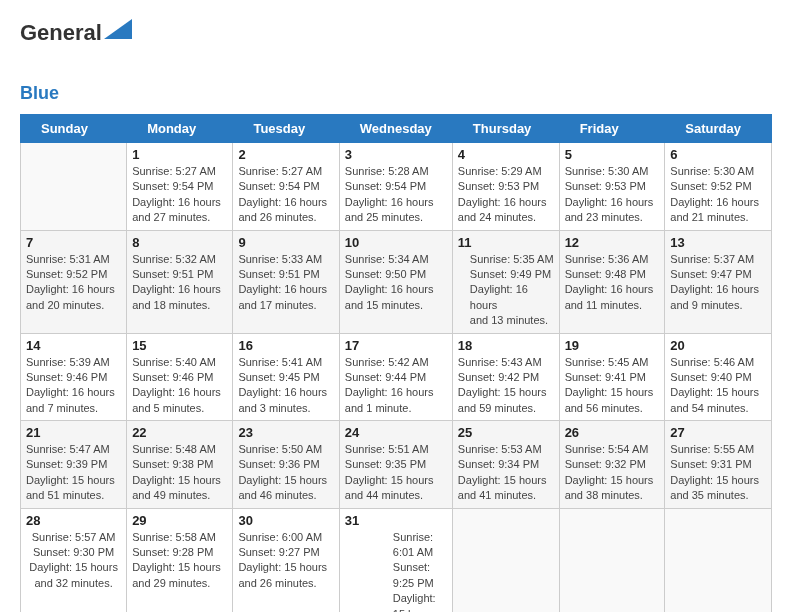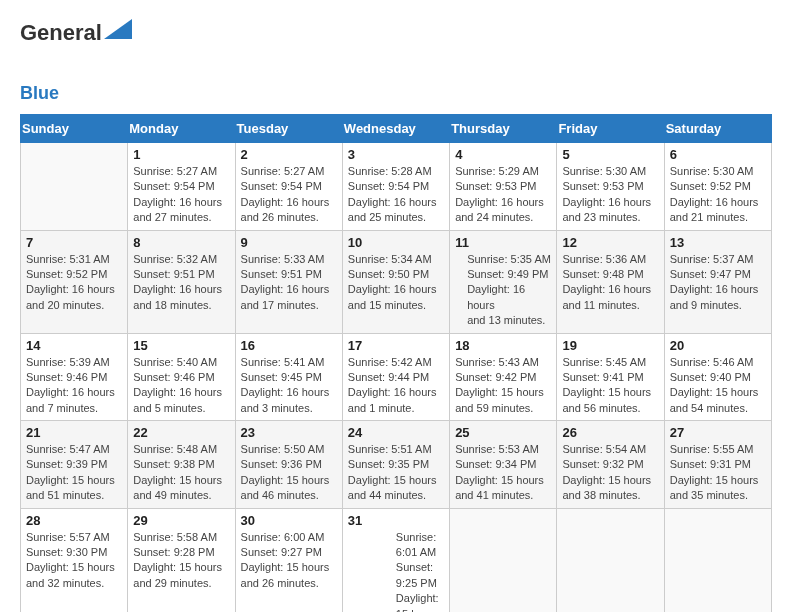--- a/index.html
+++ b/index.html
@@ -37,21 +37,21 @@
       color: #333;
     }
     table {
       width: 100%;
       border-collapse: collapse;
       font-size: 11px;
     }
     thead tr th {
       background-color: #2979c0;
       color: #fff;
-      padding: 6px 1px;
+      padding: 6px 20px;
       text-align: left;
       font-size: 13px;
       font-weight: bold;
       border: 1px solid #2979c0;
     }
     tbody tr td {
       border: 1px solid #ccc;
       padding: 4px 5px;
       vertical-align: top;
       width: 14.28%;
@@ -303,21 +303,21 @@
           <span class="day-number">27</span>
           <div class="day-info" style="white-space: pre-line;">Sunrise: 5:55 AM
 Sunset: 9:31 PM
 Daylight: 15 hours
 and 35 minutes.</div>
         </td>
       </tr>
       <tr>
         <td>
           <span class="day-number">28</span>
-          <div class="day-info" style="white-space: pre-line;">Sunrise: 5:57 AM
+          <div class="day-info" style="white-space: pre-line; text-align: center;">Sunrise: 5:57 AM
 Sunset: 9:30 PM
 Daylight: 15 hours
 and 32 minutes.</div>
         </td>
         <td>
           <span class="day-number">29</span>
           <div class="day-info" style="white-space: pre-line;">Sunrise: 5:58 AM
 Sunset: 9:28 PM
 Daylight: 15 hours
 and 29 minutes.</div>

